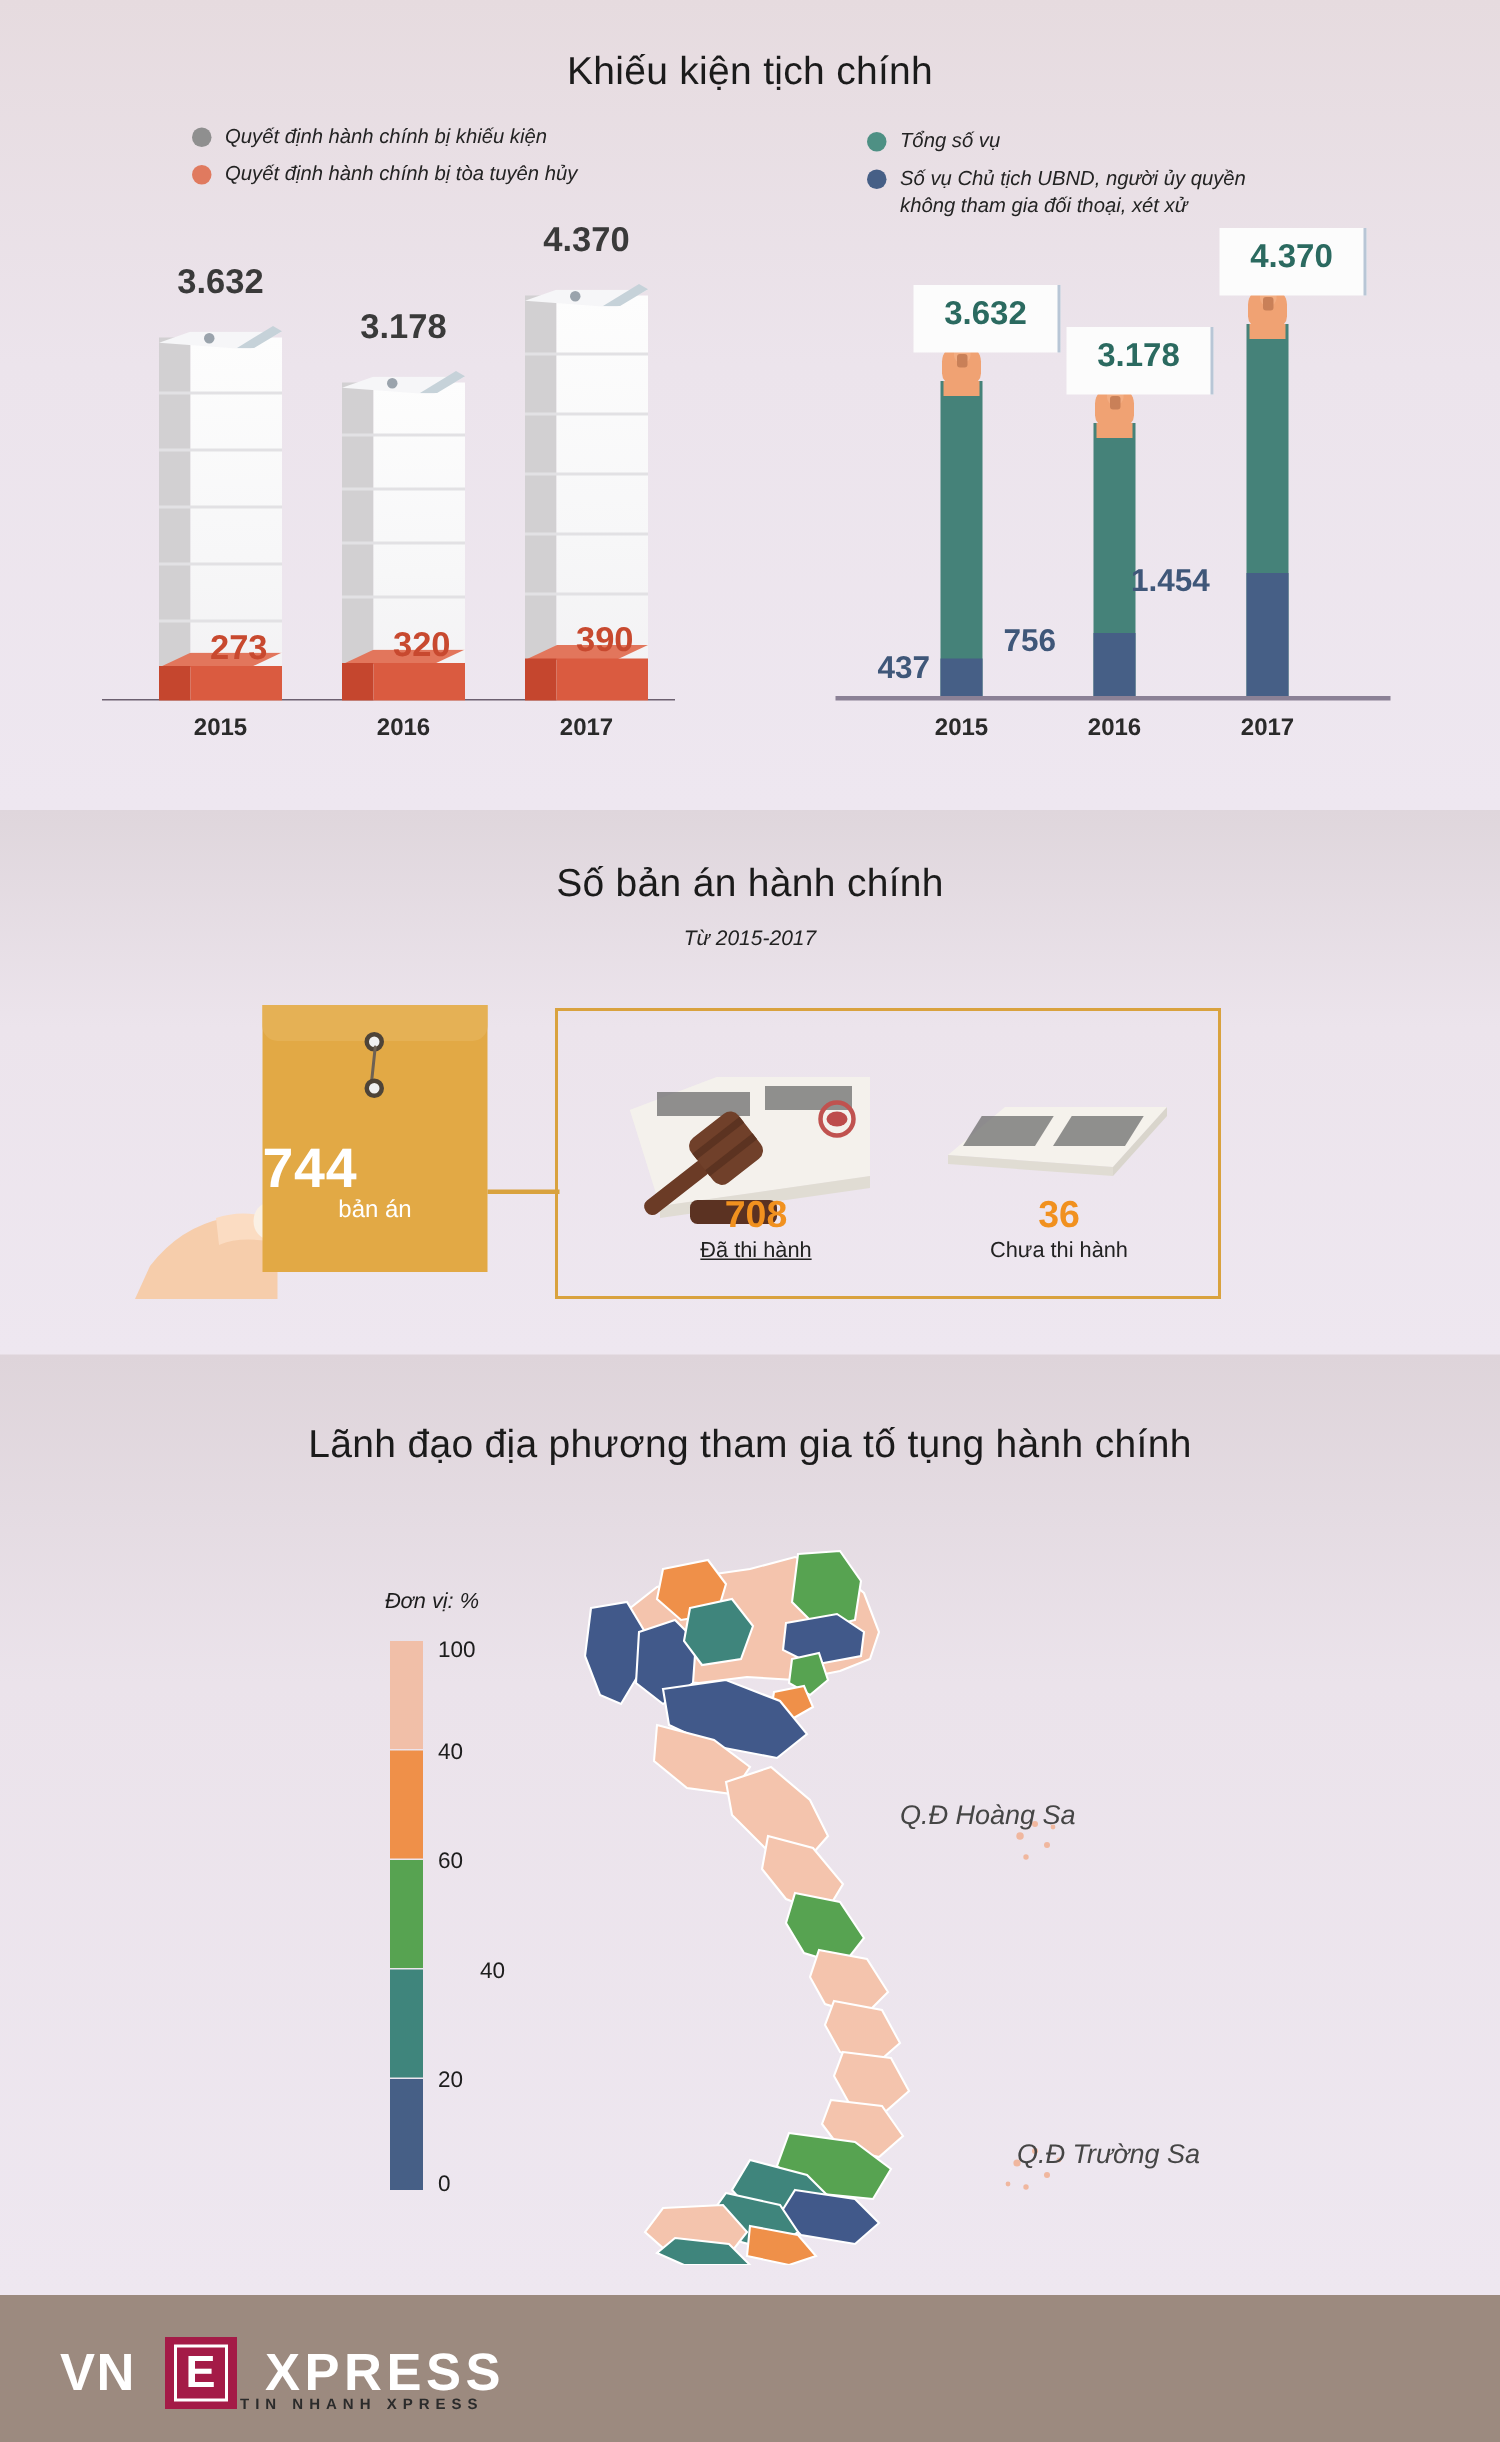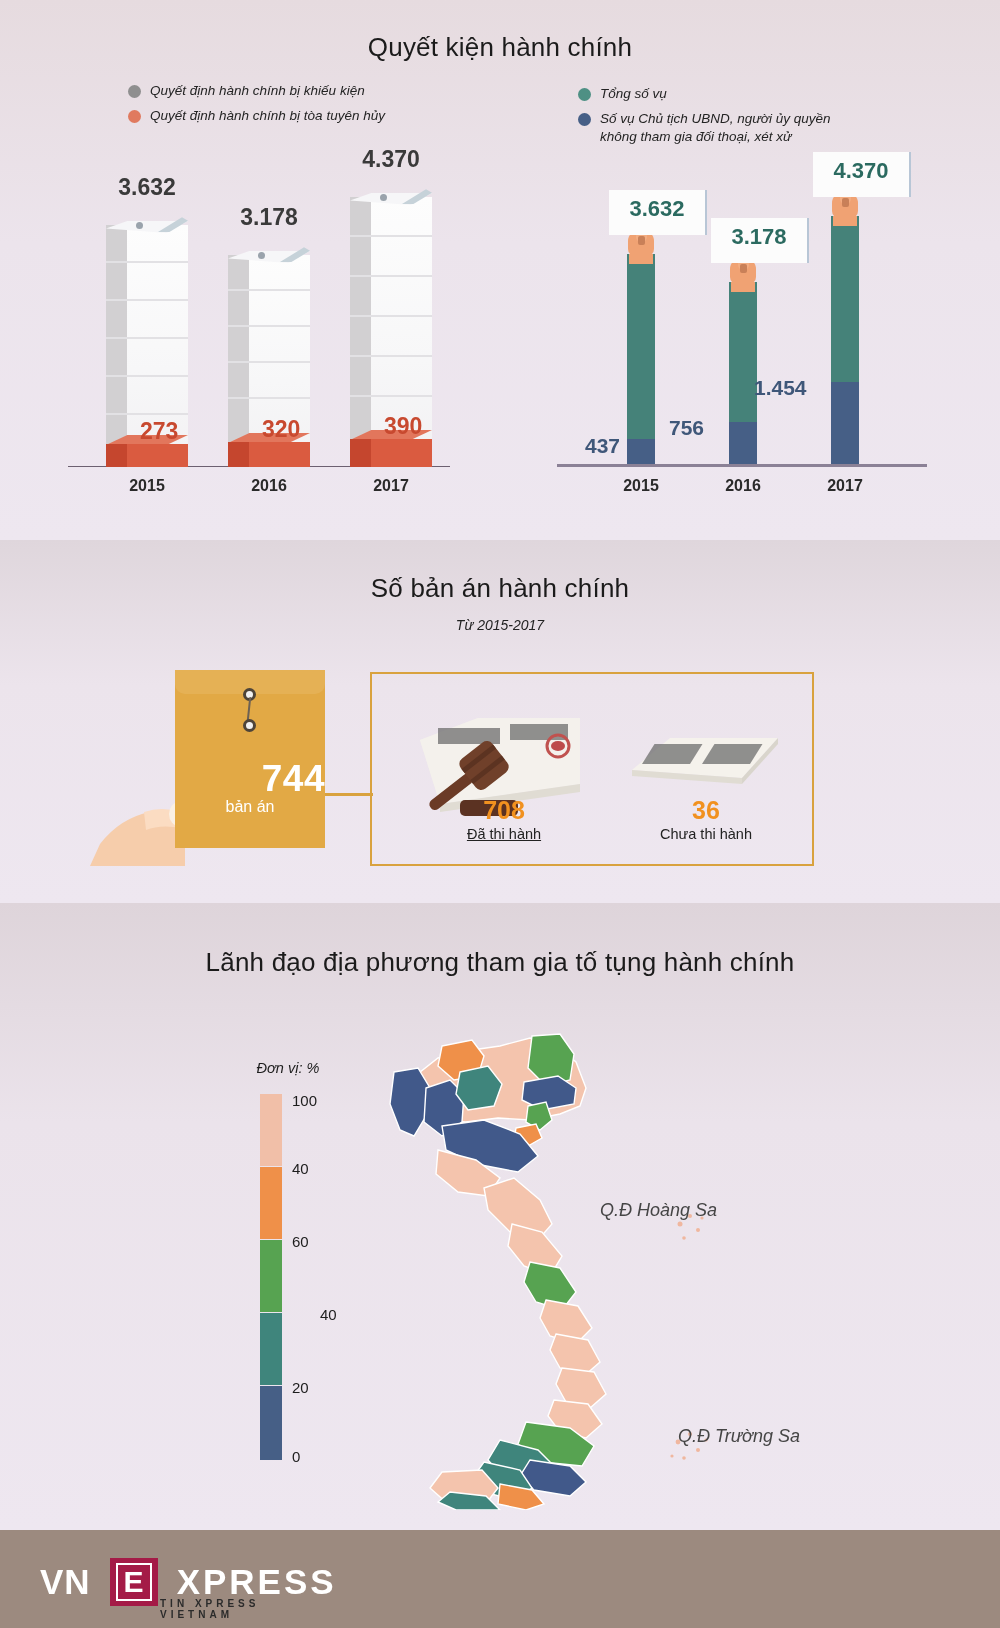--- a/index.html
+++ b/index.html
@@ -73,21 +73,21 @@
   .hand .fing{position:absolute;left:8px;top:0;width:11px;height:16px;border-radius:5px;background:#f3ad82;}
   .hand .nail{position:absolute;left:10px;top:10px;width:7px;height:9px;border-radius:2px;background:#c98058;}
   .hand .wrist{position:absolute;left:1px;bottom:-8px;width:24px;height:10px;background:#f0a273;}
   .navy-val{position:absolute;font-size:21px;color:#3f5779;font-weight:700;}
 
   
   #env{position:absolute;left:175px;top:670px;width:150px;height:178px;background:#e2a945;}
   #env .flap{position:absolute;left:0;top:0;width:100%;height:24px;background:#e5b155;border-radius:0 0 10px 10px;}
   #env .eyelet{position:absolute;width:13px;height:13px;border-radius:50%;background:#f1f1f1;border:3px solid #4e4438;box-sizing:border-box;left:68px;}
   #env .thread{position:absolute;left:73px;top:27px;width:2px;height:24px;background:#6d6154;border-radius:2px;transform:rotate(6deg);}
-  #env .num{position:absolute;left:0;top:88px;width:100%;text-align:right;font-size:37px;color:#fff;font-weight:700;letter-spacing:.5px;}
+  #env .num{position:absolute;left:0;top:88px;width:100%;text-align:left;font-size:37px;color:#fff;font-weight:700;letter-spacing:.5px;}
   #env .lab{position:absolute;left:0;top:128px;width:100%;text-align:center;font-size:16px;color:#fff;}
   #hand2{position:absolute;left:90px;top:772px;width:130px;height:94px;}
   #connector{position:absolute;left:325px;top:793px;width:48px;height:3px;background:#d9a23e;}
   #box{position:absolute;left:370px;top:672px;width:440px;height:190px;border:2px solid #d9a23e;}
   .res-num{position:absolute;font-size:25px;color:#f1911f;font-weight:700;text-align:center;}
   .res-lab{position:absolute;font-size:14.5px;color:#222;text-align:center;}
 
   
   .doc-stack{position:absolute;}
 
@@ -108,21 +108,21 @@
   #logo .xp{font-size:35px;font-weight:700;color:#fff;letter-spacing:3px;}
   #logo .tag{position:absolute;left:120px;top:40px;font-size:10px;letter-spacing:4px;color:#2b2b2b;font-weight:700;}
 </style>
 </head>
 <body>
 
 <div class="page">
 
   <div class="sec" id="sec-charts">
 
-    <div class="title" style="top:32px;">Quyết kiện hành chính</div>
+    <div class="title" style="top:32px;">Khiếu kiện tịch chính</div>
 
     <div class="legend" style="left:128px;top:82px;">
       <div class="lg-row">
         <span class="lg-dot" style="background:#8f8f8f"></span>
         <span class="lg-txt">Quyết định hành chính bị khiếu kiện</span>
       </div>
       <div class="lg-row">
         <span class="lg-dot" style="background:#e07a5f"></span>
         <span class="lg-txt">Quyết định hành chính bị tòa tuyên hủy</span>
       </div>
@@ -405,16 +405,16 @@
   <div class="isl" style="left:600px;top:1200px;">Q.Đ Hoàng Sa</div>
   <div class="isl" style="left:678px;top:1426px;">Q.Đ Trường Sa</div>
 
   <div class="sec" id="sec-footer"></div>
   <div id="logo">
     <span class="vn">VN</span>
     <span class="ebox">
       <span class="ein">E</span>
     </span>
     <span class="xp">XPRESS</span>
-    <span class="tag">TIN XPRESS VIETNAM</span>
+    <span class="tag">TIN NHANH XPRESS</span>
   </div>
 
 </div>
 
 </body></html>

